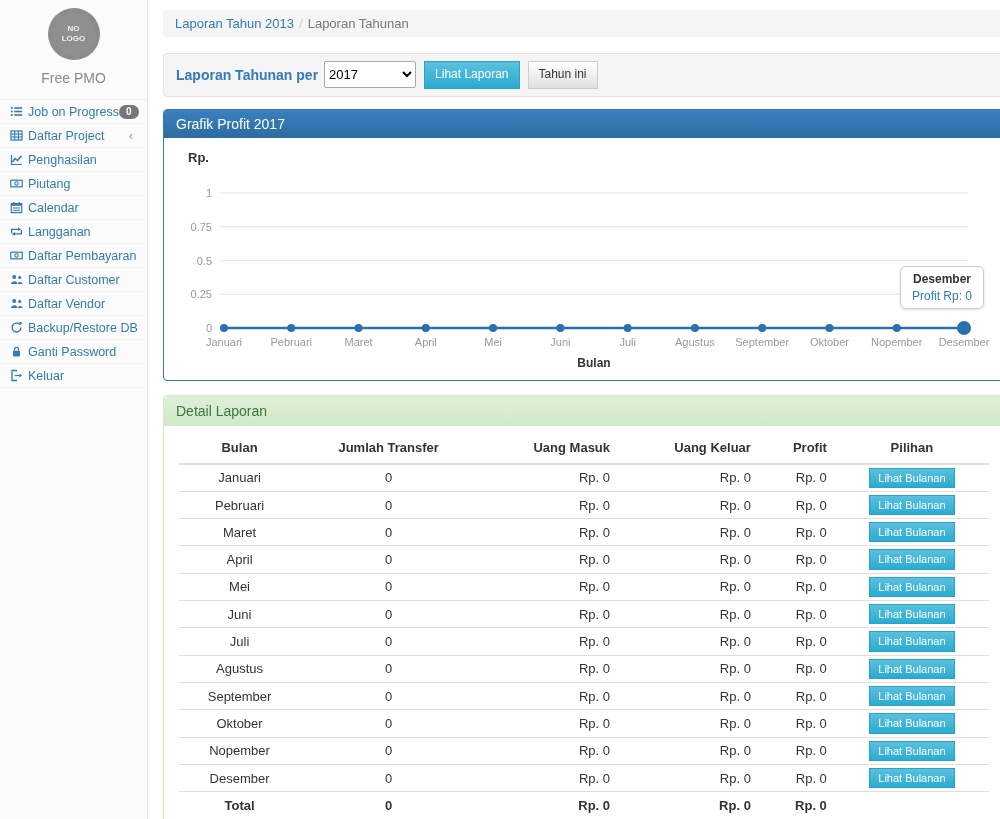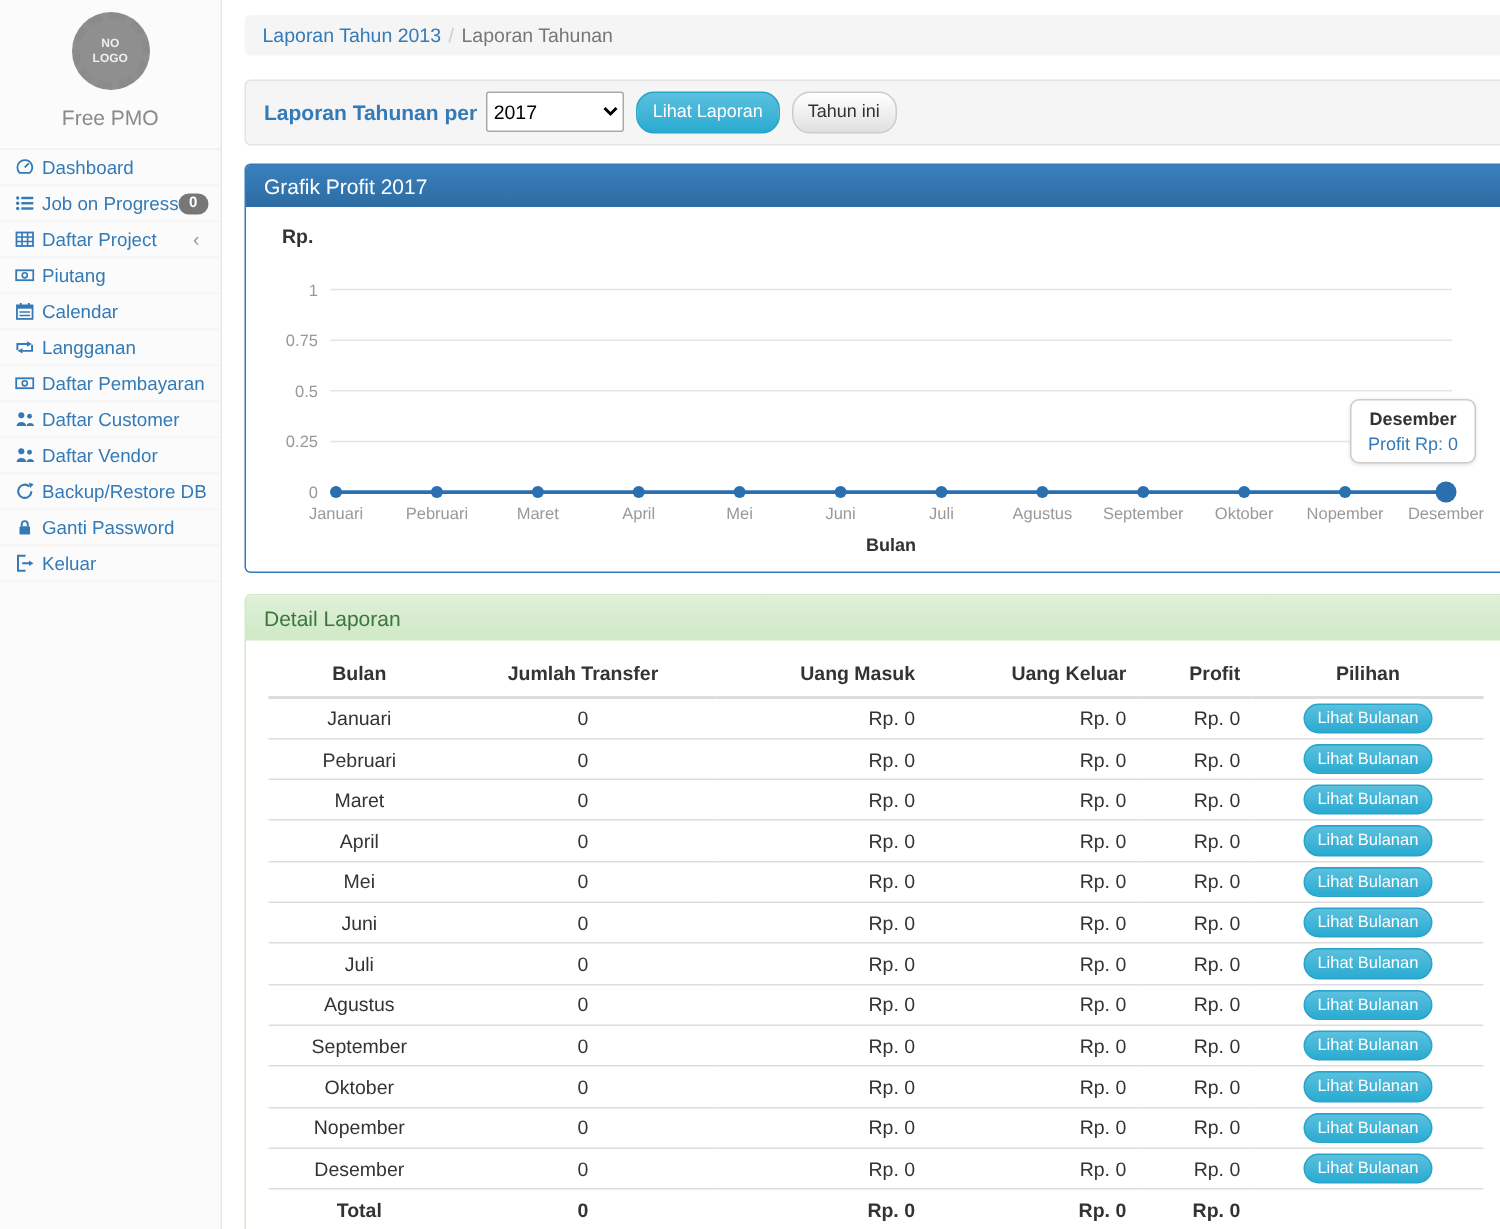--- a/index.html
+++ b/index.html
@@ -28,21 +28,21 @@
   .main { flex:1; padding:10px 15px 0 15px; }
 
   .breadcrumb { background:#f5f5f5; border-radius:4px; padding:6px 12px; font-size:13px; margin-bottom:16px; color:#777; }
   .breadcrumb a { color:#337ab7; text-decoration:none; cursor:pointer; }
   .crumb-sep { color:#ccc; margin:0 5px; }
 
   .filterbar { background:#f5f5f5; border:1px solid #e3e3e3; border-radius:4px; padding:7px 12px;
                display:flex; align-items:center; margin-bottom:12px; }
   .filter-label { color:#337ab7; font-weight:bold; font-size:14px; margin-right:6px; }
   select.year { height:27px; width:92px; font-size:13px; border:1px solid #a9a9a9; background:#fff; border-radius:2px; margin-right:8px; }
-  .btn { font-size:12px; padding:5px 10px; border-radius:12px; cursor:pointer; border:1px solid transparent; line-height:1.3; }
+  .btn { font-size:12px; padding:5px 10px; border-radius:0; cursor:pointer; border:1px solid transparent; line-height:1.3; }
   .btn-info { color:#fff; background:linear-gradient(#5bc0de,#2aabd2); border-color:#28a4c9; margin-right:8px; }
   .btn-default { color:#333; background:linear-gradient(#ffffff,#e0e0e0); border-color:#ccc; }
   .btn-xs { font-size:11px; padding:2px 8px; }
 
   .panel { border-radius:4px; margin-bottom:14px; background:#fff; }
   .panel-heading { padding:6px 12px; font-size:14px; border-radius:3px 3px 0 0; }
   .panel-primary { border:1px solid #337ab7; }
   .panel-primary .panel-heading { background:linear-gradient(#3a80bd,#2d6ca2); color:#fff; }
   .panel-success { border:1px solid #d6e9c6; }
   .panel-success .panel-heading { background:linear-gradient(#dff0d8,#d0e9c6); color:#3c763d; padding:7px 12px; }
@@ -72,29 +72,20 @@
           <div>NO</div>
           <div>LOGO</div>
         </div>
       </div>
     </div>
     <div class="brand">Free PMO</div>
     <nav class="nav">
         <div class="nav-item">
           <span class="ic">
             <svg width="13" height="13" viewBox="0 0 13 13">
-              <path d="M6.5 1.7a4.9 4.9 0 0 0-4.9 4.9c0 1.4.6 2.7 1.5 3.6h6.8a4.9 4.9 0 0 0-3.4-8.5z" fill="none" stroke="currentColor" stroke-width="1.2"></path>
-              <line x1="6.5" y1="6.6" x2="9.2" y2="3.9" stroke="currentColor" stroke-width="1.3"></line>
-            </svg>
-          </span>
-          <span class="nav-label">Dashboard</span>
-        </div>
-        <div class="nav-item">
-          <span class="ic">
-            <svg width="13" height="13" viewBox="0 0 13 13">
               <circle cx="1.8" cy="3" r="1.1" fill="currentColor"></circle>
               <circle cx="1.8" cy="6.5" r="1.1" fill="currentColor"></circle>
               <circle cx="1.8" cy="10" r="1.1" fill="currentColor"></circle>
               <rect x="4.2" y="2.2" width="8" height="1.6" fill="currentColor"></rect>
               <rect x="4.2" y="5.7" width="8" height="1.6" fill="currentColor"></rect>
               <rect x="4.2" y="9.2" width="8" height="1.6" fill="currentColor"></rect>
             </svg>
           </span>
           <span class="nav-label">Job on Progress</span>
           <span class="badge">0</span>
@@ -104,20 +95,29 @@
             <svg width="13" height="13" viewBox="0 0 13 13">
               <rect x="1" y="2" width="11" height="9" fill="none" stroke="currentColor" stroke-width="1.2"></rect>
               <line x1="1" y1="5" x2="12" y2="5" stroke="currentColor" stroke-width="1.1"></line>
               <line x1="1" y1="8" x2="12" y2="8" stroke="currentColor" stroke-width="1.1"></line>
               <line x1="4.7" y1="2" x2="4.7" y2="11" stroke="currentColor" stroke-width="1.1"></line>
               <line x1="8.4" y1="2" x2="8.4" y2="11" stroke="currentColor" stroke-width="1.1"></line>
             </svg>
           </span>
           <span class="nav-label">Daftar Project</span>
           <span class="chev">‹</span>
+        </div>
+        <div class="nav-item">
+          <span class="ic">
+            <svg width="13" height="13" viewBox="0 0 13 13">
+              <path d="M1.5 2v9.5H12" fill="none" stroke="currentColor" stroke-width="1.2"></path>
+              <polyline points="2.5,9 5,5.5 7.5,7.5 11.5,2.8" fill="none" stroke="currentColor" stroke-width="1.5"></polyline>
+            </svg>
+          </span>
+          <span class="nav-label">Penghasilan</span>
         </div>
         <div class="nav-item">
           <span class="ic">
             <svg width="13" height="13" viewBox="0 0 13 13">
               <rect x="0.8" y="3.2" width="11.4" height="6.6" fill="none" stroke="currentColor" stroke-width="1.2"></rect>
               <circle cx="6.5" cy="6.5" r="1.7" fill="none" stroke="currentColor" stroke-width="1.1"></circle>
             </svg>
           </span>
           <span class="nav-label">Piutang</span>
         </div>

